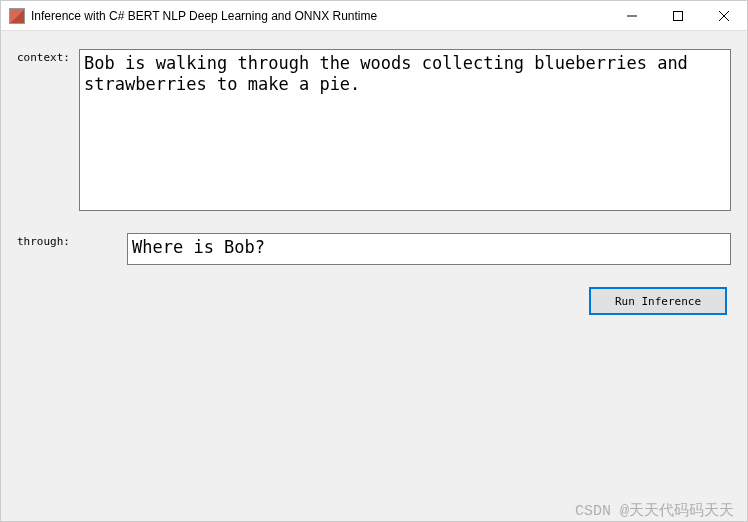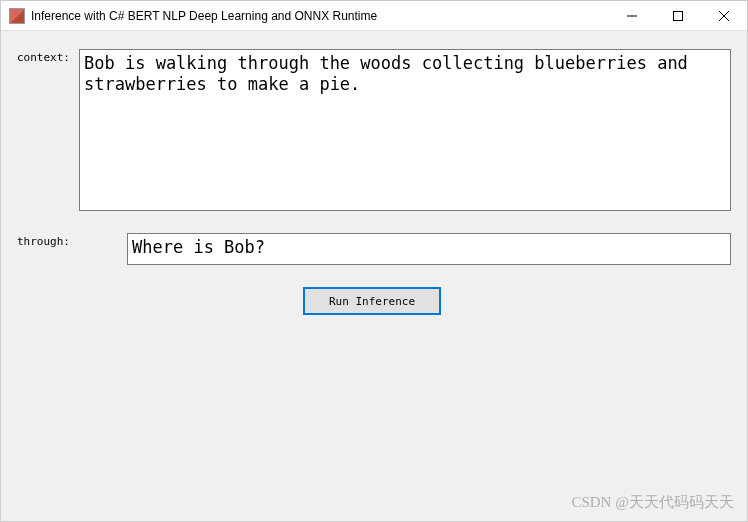--- a/index.html
+++ b/index.html
@@ -88,41 +88,41 @@
     color: #000;
     resize: none;
     overflow-y: scroll;
   }
   .textbox.noscroll { overflow: hidden; margin-left: 48px; }
   #context-box { height: 162px; }
   #question-box { height: 32px; overflow: hidden; }
   #answer-box { height: 122px; overflow: hidden; white-space: pre-wrap; }
   .btn-row {
     display: flex;
-    justify-content: center;
+    justify-content: flex-end;
     padding-right: 4px;
     margin-bottom: 12px;
   }
   .run-btn {
     width: 138px;
     height: 28px;
     background: #e1e1e1;
     border: 2px solid #0078d7;
     font-family: "SimSun", "MS Sans Serif", monospace;
     font-size: 11px;
     color: #000;
     cursor: pointer;
   }
   .watermark {
     position: absolute;
     right: 14px;
-    bottom: 10px;
+    bottom: 2px;
     font-size: 15px;
     color: rgba(120,120,120,0.55);
-    font-family: Liberation Serif, serif;
+    font-family: Liberation Mono, monospace;
     pointer-events: none;
   }
   
   .scroll-wrap {
     flex: 1;
     position: relative;
     display: flex;
   }
   .scroll-wrap textarea { flex: 1; }
 </style>

